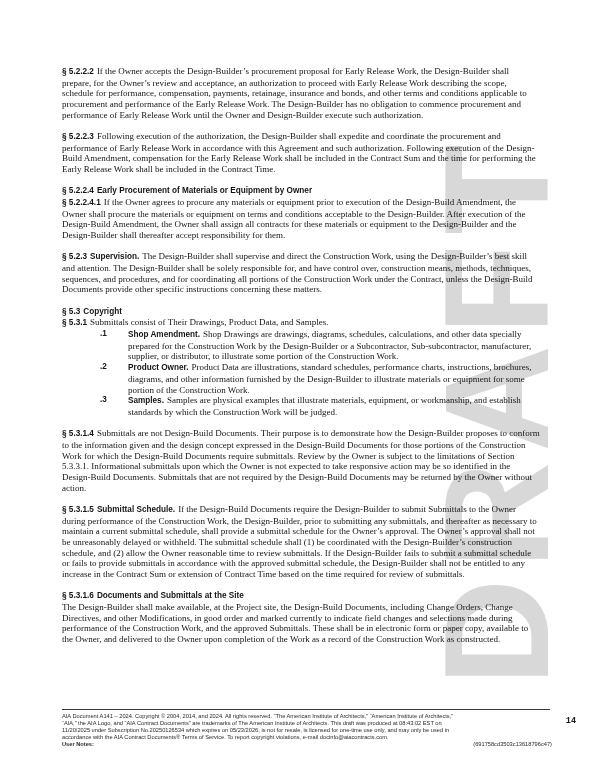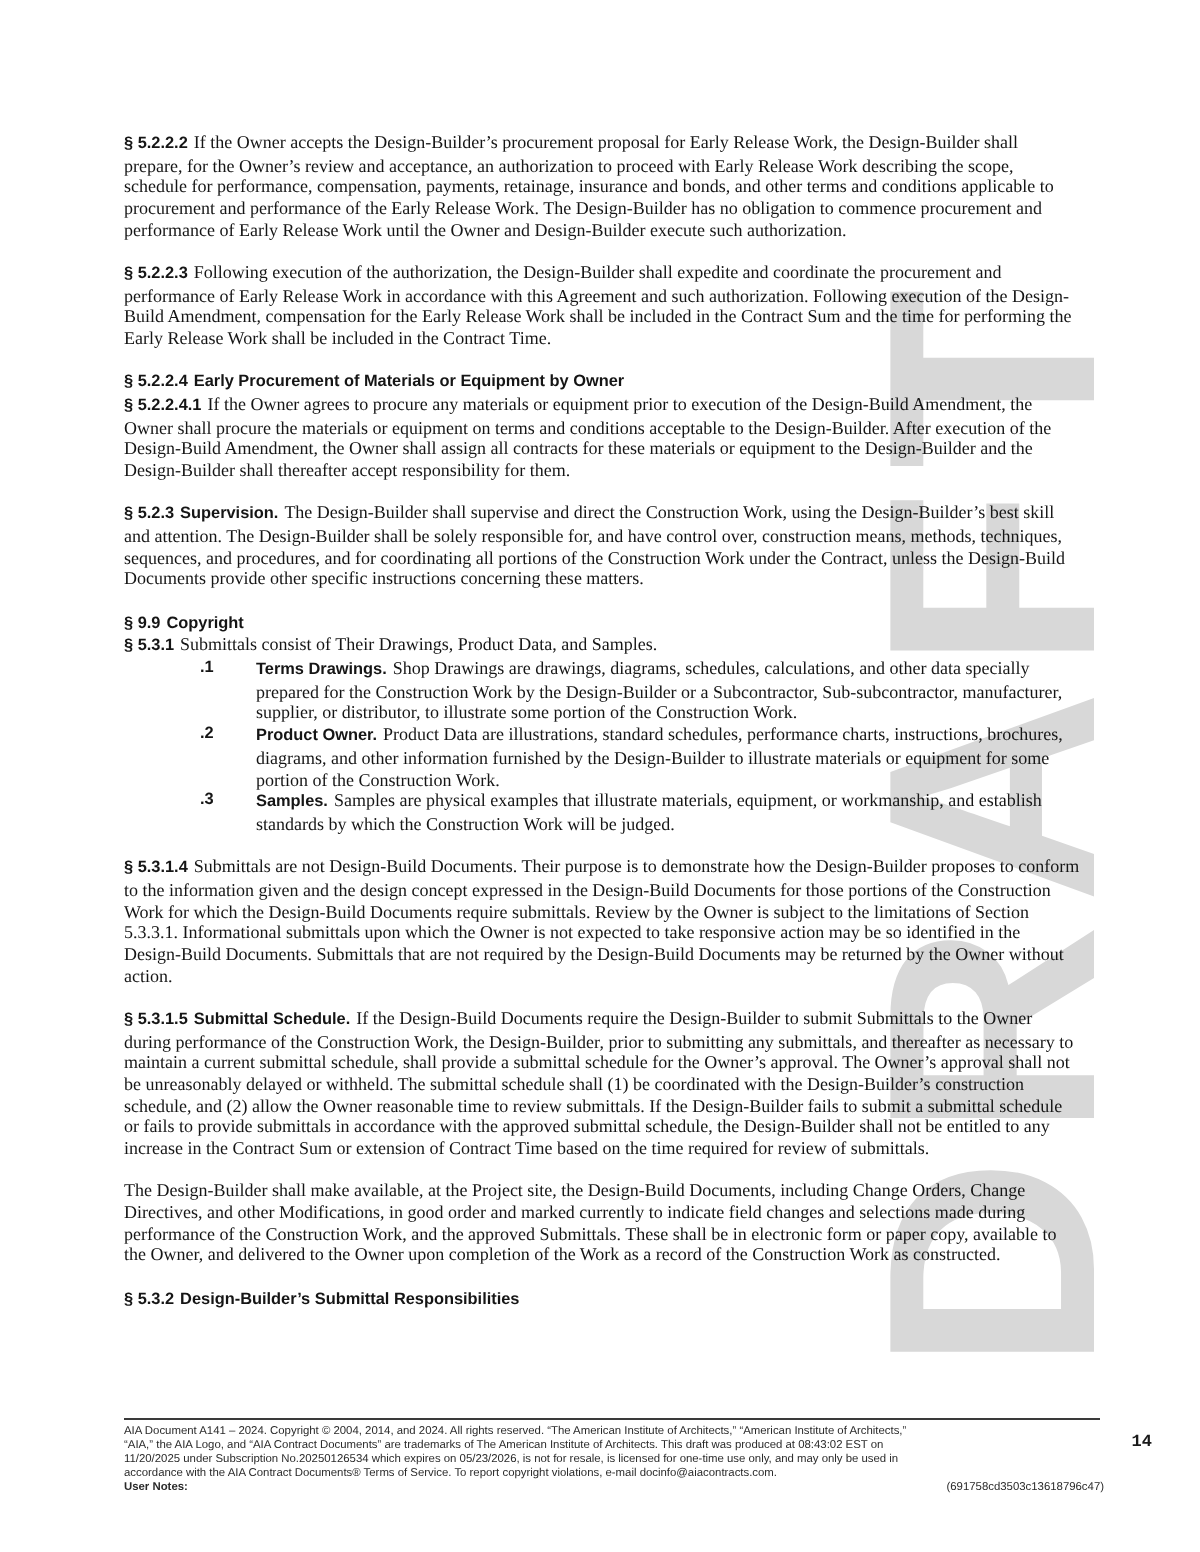--- a/index.html
+++ b/index.html
@@ -63,45 +63,45 @@
 
     <p class="para"><span class="mk">§ 5.2.2.2</span><span>If the Owner accepts the Design-Builder’s procurement proposal for Early Release Work, the Design-Builder shall prepare, for the Owner’s review and acceptance, an authorization to proceed with Early Release Work describing the scope, schedule for performance, compensation, payments, retainage, insurance and bonds, and other terms and conditions applicable to procurement and performance of the Early Release Work. The Design-Builder has no obligation to commence procurement and performance of Early Release Work until the Owner and Design-Builder execute such authorization.</span></p>
 
     <p class="para"><span class="mk">§ 5.2.2.3</span><span>Following execution of the authorization, the Design-Builder shall expedite and coordinate the procurement and performance of Early Release Work in accordance with this Agreement and such authorization. Following execution of the Design-Build Amendment, compensation for the Early Release Work shall be included in the Contract Sum and the time for performing the Early Release Work shall be included in the Contract Time.</span></p>
 
     <p class="tight"><span class="mk">§ 5.2.2.4</span><span class="hd" style="display:inline">Early Procurement of Materials or Equipment by Owner</span></p>
     <p class="para"><span class="mk">§ 5.2.2.4.1</span><span>If the Owner agrees to procure any materials or equipment prior to execution of the Design-Build Amendment, the Owner shall procure the materials or equipment on terms and conditions acceptable to the Design-Builder. After execution of the Design-Build Amendment, the Owner shall assign all contracts for these materials or equipment to the Design-Builder and the Design-Builder shall thereafter accept responsibility for them.</span></p>
 
     <p class="para"><span class="mk">§ 5.2.3</span><span class="lbl">Supervision.</span><span>The Design-Builder shall supervise and direct the Construction Work, using the Design-Builder’s best skill and attention. The Design-Builder shall be solely responsible for, and have control over, construction means, methods, techniques, sequences, and procedures, and for coordinating all portions of the Construction Work under the Contract, unless the Design-Build Documents provide other specific instructions concerning these matters.</span></p>
 
-    <p class="tight"><span class="mk">§ 9.9</span><span class="hd" style="display:inline">Copyright</span></p>
+    <p class="tight"><span class="mk">§ 5.3</span><span class="hd" style="display:inline">Copyright</span></p>
     <p class="tight"><span class="mk">§ 5.3.1</span><span>Submittals consist of Their Drawings, Product Data, and Samples.</span></p>
 
     <div class="list">
       <div class="li">
         <span class="num">.1</span>
-        <span class="li-text"><span class="lbl">Terms Drawings.</span><span>Shop Drawings are drawings, diagrams, schedules, calculations, and other data specially prepared for the Construction Work by the Design-Builder or a Subcontractor, Sub-subcontractor, manufacturer, supplier, or distributor, to illustrate some portion of the Construction Work.</span></span>
+        <span class="li-text"><span class="lbl">Shop Amendment.</span><span>Shop Drawings are drawings, diagrams, schedules, calculations, and other data specially prepared for the Construction Work by the Design-Builder or a Subcontractor, Sub-subcontractor, manufacturer, supplier, or distributor, to illustrate some portion of the Construction Work.</span></span>
       </div>
       <div class="li">
         <span class="num">.2</span>
         <span class="li-text"><span class="lbl">Product Owner.</span><span>Product Data are illustrations, standard schedules, performance charts, instructions, brochures, diagrams, and other information furnished by the Design-Builder to illustrate materials or equipment for some portion of the Construction Work.</span></span>
       </div>
       <div class="li">
         <span class="num">.3</span>
         <span class="li-text"><span class="lbl">Samples.</span><span>Samples are physical examples that illustrate materials, equipment, or workmanship, and establish standards by which the Construction Work will be judged.</span></span>
       </div>
     </div>
 
     <p class="para"><span class="mk">§ 5.3.1.4</span><span>Submittals are not Design-Build Documents. Their purpose is to demonstrate how the Design-Builder proposes to conform to the information given and the design concept expressed in the Design-Build Documents for those portions of the Construction Work for which the Design-Build Documents require submittals. Review by the Owner is subject to the limitations of Section 5.3.3.1. Informational submittals upon which the Owner is not expected to take responsive action may be so identified in the Design-Build Documents. Submittals that are not required by the Design-Build Documents may be returned by the Owner without action.</span></p>
 
     <p class="para"><span class="mk">§ 5.3.1.5</span><span class="lbl">Submittal Schedule.</span><span>If the Design-Build Documents require the Design-Builder to submit Submittals to the Owner during performance of the Construction Work, the Design-Builder, prior to submitting any submittals, and thereafter as necessary to maintain a current submittal schedule, shall provide a submittal schedule for the Owner’s approval. The Owner’s approval shall not be unreasonably delayed or withheld. The submittal schedule shall (1) be coordinated with the Design-Builder’s construction schedule, and (2) allow the Owner reasonable time to review submittals. If the Design-Builder fails to submit a submittal schedule or fails to provide submittals in accordance with the approved submittal schedule, the Design-Builder shall not be entitled to any increase in the Contract Sum or extension of Contract Time based on the time required for review of submittals.</span></p>
 
+    <p class="tight"><span class="mk">§ 5.3.1.6</span><span class="hd" style="display:inline">Documents and Submittals at the Site</span></p>
     <p class="para"><span>The Design-Builder shall make available, at the Project site, the Design-Build Documents, including Change Orders, Change Directives, and other Modifications, in good order and marked currently to indicate field changes and selections made during performance of the Construction Work, and the approved Submittals. These shall be in electronic form or paper copy, available to the Owner, and delivered to the Owner upon completion of the Work as a record of the Construction Work as constructed.</span></p>
 
-    <p class="tight"><span class="mk">§ 5.3.2</span><span class="hd" style="display:inline">Design-Builder’s Submittal Responsibilities</span></p>
 
   </div>
 
   <div class="footer-rule"></div>
 
   <div class="footer">
     <div class="fline">AIA Document A141 – 2024. Copyright © 2004, 2014, and 2024. All rights reserved. “The American Institute of Architects,” “American Institute of Architects,”</div>
     <div class="fline">“AIA,” the AIA Logo, and “AIA Contract Documents” are trademarks of The American Institute of Architects. This draft was produced at 08:43:02 EST on</div>
     <div class="fline">11/20/2025 under Subscription No.20250126534 which expires on 05/23/2026, is not for resale, is licensed for one-time use only, and may only be used in</div>
     <div class="fline">accordance with the AIA Contract Documents® Terms of Service. To report copyright violations, e-mail docinfo@aiacontracts.com.</div>

